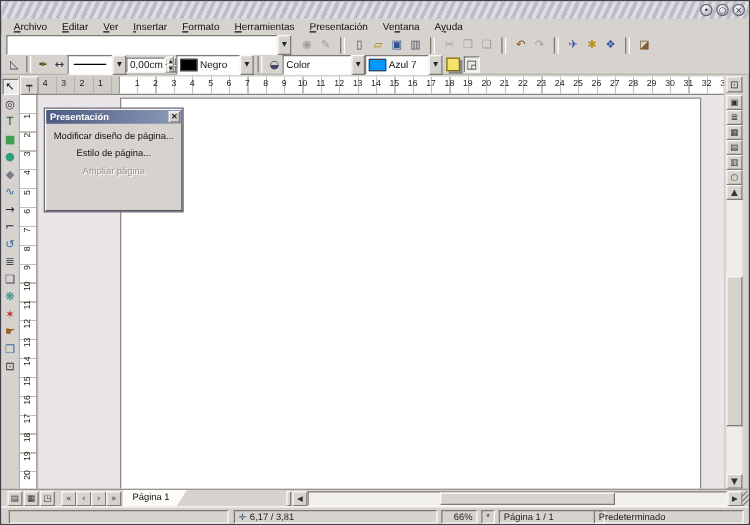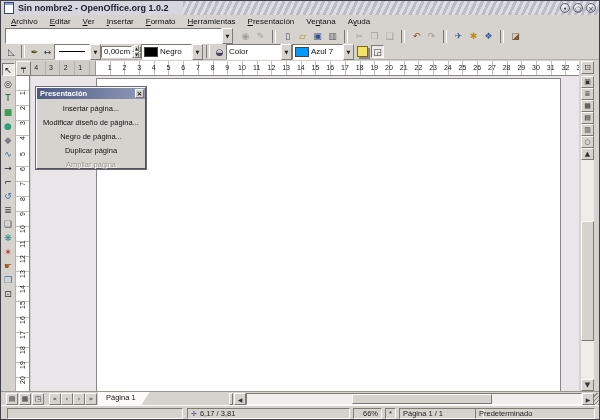--- a/index.html
+++ b/index.html
@@ -115,24 +115,20 @@
     font-size:7.5px;color:#222;display:flex;align-items:center;padding:0 3px;gap:3px;box-sizing:border-box;white-space:nowrap;overflow:hidden;}
   .sb-center{justify-content:flex-end;}
   .pos-icon{font-size:7px;color:#3a4a6e;}
 </style>
 </head>
 <body>
 
 <div id="app">
 
   <div class="titlebar">
-    <span class="title-left">
-      <span class="doc-icon"></span>
-      <span class="title-text">Sin nombre2 - OpenOffice.org 1.0.2</span>
-    </span>
     <span class="winbtns">
       <span class="wbtn"><span class="g">•</span></span>
       <span class="wbtn"><span class="g">○</span></span>
       <span class="wbtn"><span class="g">×</span></span>
     </span>
   </div>
 
   <div class="menubar">
 
   <span class="menu-item"><span></span><span class="u">A</span><span>rchivo</span></span>
@@ -366,24 +362,22 @@
     <div class="page"></div>
   </div>
 
   <div class="floatwin">
     <div class="fw-title">
       <span class="t">Presentación</span>
       <span class="fw-close"><span class="g">×</span></span>
     </div>
     <div class="fw-body">
 
-    <div class="pp-item">Insertar página...</div>
         <div class="pp-item">Modificar diseño de página...</div>
-        <div class="pp-item">Negro de página...</div>
-        <div class="pp-item">Duplicar página</div>
+        <div class="pp-item">Estilo de página...</div>
         <div class="pp-item disabled">Ampliar página</div>
       </div>
   </div>
 
   <div class="vcol">
     <span>
       
     <span class="vbtn" style="top: 0px;">
           <span class="g">▣</span>
         </span><span class="vbtn" style="top: 12px;">

